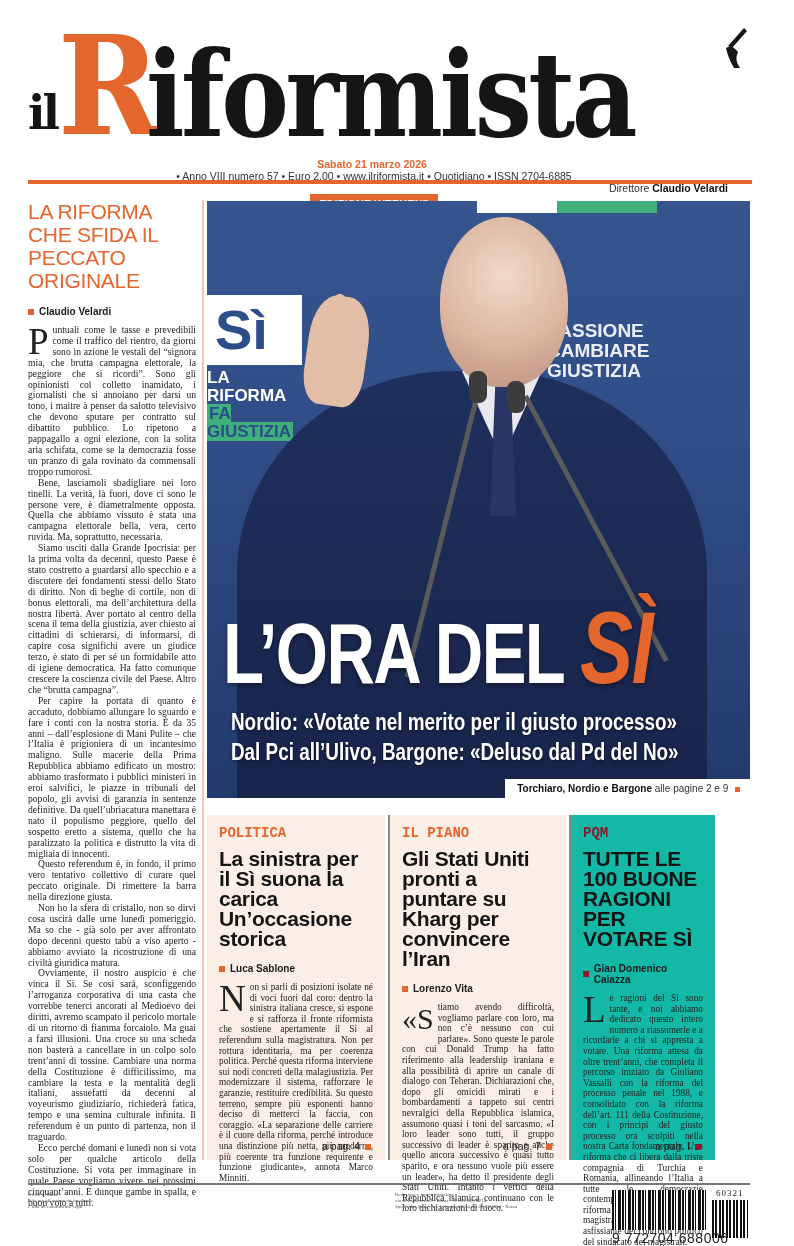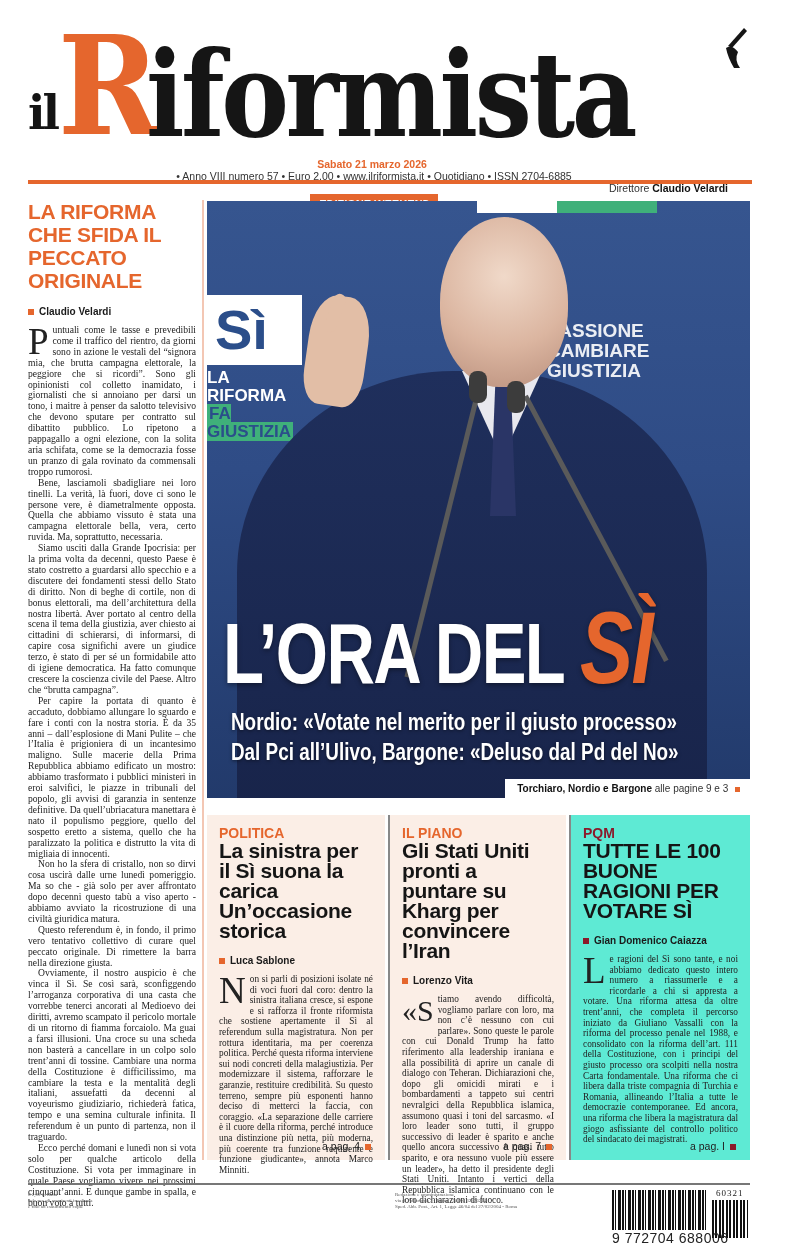--- a/index.html
+++ b/index.html
@@ -10,21 +10,21 @@
   .mast-rest { position: absolute; left: 118px; top: 18px; font-family: "DejaVu Serif", serif; font-weight: bold; font-size: 118px; color: #151515; line-height: 1; letter-spacing: -4px; transform: scaleX(0.86); transform-origin: left; }
   .mast-accent { position: absolute; right: 4px; top: 8px; width: 24px; height: 44px; }
   .dateline { position: absolute; left: 12px; top: 158px; width: 724px; height: 22px; font-family: "Liberation Sans", sans-serif; font-size: 10.5px; color: #333; display: flex; align-items: center; flex-direction: column; }
   .dateline .date { color: #e5662d; font-weight: bold; margin-right: 4px; }
   .dateline .director { margin-left: auto; margin-right: 8px; }
   .dateline .director b { color: #111; }
   .weekend { background: #e5662d; color: #fff; font-weight: bold; font-style: italic; padding: 4px 8px; height: 22px; font-size: 11px; }
   .orange-rule { position: absolute; left: 28px; top: 180px; width: 724px; height: 4px; background: #e5662d; }
 
   .editorial { position: absolute; left: 28px; top: 200px; width: 168px; }
-  .editorial h1 { font-family: "Liberation Sans", sans-serif; font-weight: bold; color: #e5662d; font-size: 21px; line-height: 23px; letter-spacing: -0.3px; }
+  .editorial h1 { font-family: "Liberation Sans", sans-serif; font-weight: normal; color: #e5662d; font-size: 21px; line-height: 23px; letter-spacing: -0.3px; }
   .byline { font-family: "Liberation Sans", sans-serif; font-weight: bold; font-size: 10px; margin: 14px 0 8px; display: flex; align-items: center; }
   .byline .sq { width: 6px; height: 6px; background: #e5662d; margin-right: 5px; display: inline-block; }
   .body-text { font-size: 9.6px; line-height: 10.9px; text-align: justify; color: #222; }
   .body-text p { text-indent: 10px; }
   .body-text p.first { text-indent: 0; }
   .dropcap { float: left; font-size: 37px; line-height: 30px; margin: 2px 4px 0 0; font-family: "Liberation Serif", serif; }
   .col-rule-orange { position: absolute; left: 202px; top: 200px; width: 2px; height: 960px; background: #f3c7b4; }
 
   .hero { position: absolute; left: 207px; top: 201px; width: 543px; height: 597px; overflow: hidden; background: linear-gradient(180deg, #36558f 0%, #2f4c86 45%, #223a6b 100%); }
   .hero .banner-top { position: absolute; left: 270px; top: 0; width: 180px; height: 12px; background: #fff; }
@@ -46,22 +46,22 @@
   .hero-title { position: absolute; left: 16px; top: 402px; font-family: "Liberation Sans", sans-serif; font-weight: bold; font-size: 86px; line-height: 90px; color: #fff; letter-spacing: -2px; transform: scaleX(0.78); transform-origin: left; white-space: nowrap; text-shadow: 0 2px 6px rgba(0,0,0,0.4); }
   .hero-title .si { color: #e5662d; font-style: italic; font-size: 102px; }
   .hero-sub { position: absolute; left: 24px; top: 506px; width: 520px; font-family: "Liberation Sans", sans-serif; font-weight: bold; color: #fff; font-size: 23px; line-height: 30px; transform: scaleX(0.82); transform-origin: left; white-space: nowrap; text-shadow: 0 1px 4px rgba(0,0,0,0.5); }
   .hero-caption { position: absolute; right: 0; bottom: 0; background: #fff; padding: 4px 10px 4px 12px; font-family: "Liberation Sans", sans-serif; font-size: 10px; color: #333; }
   .hero-caption b { color: #111; margin-top: 48px; }
   .hero-caption .sq { display: inline-block; width: 5px; height: 5px; background: #e5662d; margin-left: 4px; }
 
   .box { position: absolute; top: 815px; height: 345px; padding: 10px 12px; }
   .box.b1 { left: 207px; width: 178px; background: #fbeee6; }
   .box.b2 { left: 388px; width: 178px; background: #fbeee6; border-left: 2px solid #888; }
-  .box.b3 { left: 569px; width: 181px; background: #5eead4; border-left: 2px solid #888; }
-  .kicker { font-family: Liberation Sans, sans-serif; font-weight: bold; font-size: 14px; color: #e5662d; }
+  .box.b3 { left: 569px; width: 146px; background: #14b8a6; border-left: 2px solid #888; }
+  .kicker { font-family: Liberation Mono, monospace; font-weight: bold; font-size: 14px; color: #e5662d; margin-bottom: 8px; }
   .kicker.dark { color: #8b1a2b; }
   .box h2 { font-family: "Liberation Sans", sans-serif; font-weight: bold; font-size: 21px; line-height: 20px; color: #151515; letter-spacing: -0.3px; }
   .box .byline .sq.dark { background: #8b1a2b; }
   .box .body-text { font-size: 9.3px; line-height: 10.6px; }
   .apag { position: absolute; right: 14px; bottom: 8px; font-family: "Liberation Sans", sans-serif; font-size: 10.5px; color: #222; }
   .apag .sq { display: inline-block; width: 6px; height: 6px; background: #e5662d; margin-left: 5px; }
   .apag .sq.dark { background: #8b1a2b; }
 
   .footer-rule { position: absolute; left: 28px; top: 1183px; width: 722px; height: 2px; background: #777; }
   .foot-left { position: absolute; left: 28px; top: 1192px; font-size: 5px; line-height: 6px; color: #555; width: 140px; }
@@ -100,22 +100,22 @@
   <h1>LA RIFORMA CHE SFIDA IL PECCATO ORIGINALE</h1>
   <div class="byline">
     <span class="sq"></span>
     <span>Claudio Velardi</span>
   </div>
   <div class="body-text">
     <p class="first"><span class="dropcap">P</span><span>untuali come le tasse e prevedibili come il traffico del rientro, da giorni sono in azione le vestali del “signora mia, che brutta campagna elettorale, la peggiore che si ricordi”. Sono gli opinionisti col colletto inamidato, i giornalisti che si annoiano per darsi un tono, i maitre à penser da salotto televisivo che devono sputare per contratto sul dibattito pubblico. Lo ripetono a pappagallo a ogni elezione, con la solita aria schifata, come se la democrazia fosse un pranzo di gala rovinato da commensali troppo rumorosi.</span></p>
     <p>Bene, lasciamoli sbadigliare nei loro tinelli. La verità, là fuori, dove ci sono le persone vere, è diametralmente opposta. Quella che abbiamo vissuto è stata una campagna elettorale bella, vera, certo ruvida. Ma, soprattutto, necessaria.</p>
     <p>Siamo usciti dalla Grande Ipocrisia: per la prima volta da decenni, questo Paese è stato costretto a guardarsi allo specchio e a discutere dei fondamenti stessi dello Stato di diritto. Non di beghe di cortile, non di bonus elettorali, ma dell’architettura della nostra libertà. Aver portato al centro della scena il tema della giustizia, aver chiesto ai cittadini di schierarsi, di informarsi, di capire cosa significhi avere un giudice terzo, è stato di per sé un formidabile atto di igiene democratica. Ha fatto comunque crescere la coscienza civile del Paese. Altro che “brutta campagna”.</p>
     <p>Per capire la portata di quanto è accaduto, dobbiamo allungare lo sguardo e fare i conti con la nostra storia. È da 35 anni – dall’esplosione di Mani Pulite – che l’Italia è prigioniera di un incantesimo maligno. Sulle macerie della Prima Repubblica abbiamo edificato un mostro: abbiamo trasformato i pubblici ministeri in eroi salvifici, le piazze in tribunali del popolo, gli avvisi di garanzia in sentenze definitive. Da quell’ubriacatura manettara è nato il populismo peggiore, quello del sospetto eretto a sistema, quello che ha paralizzato la politica e distrutto la vita di migliaia di innocenti.</p>
+    <p>Questo referendum è, in fondo, il primo vero tentativo collettivo di curare quel peccato originale. Di rimettere la barra nella direzione giusta.</p>
     <p>Non ho la sfera di cristallo, non so dirvi cosa uscirà dalle urne lunedì pomeriggio. Ma so che - già solo per aver affrontato dopo decenni questo tabù a viso aperto - abbiamo avviato la ricostruzione di una civiltà giuridica matura.</p>
-    <p>Questo referendum è, in fondo, il primo vero tentativo collettivo di curare quel peccato originale. Di rimettere la barra nella direzione giusta.</p>
     <p>Ovviamente, il nostro auspicio è che vinca il Sì. Se così sarà, sconfiggendo l’arroganza corporativa di una casta che vorrebbe tenerci ancorati al Medioevo dei diritti, avremo scampato il pericolo mortale di un ritorno di fiamma forcaiolo. Ma guai a farsi illusioni. Una croce su una scheda non basterà a cancellare in un colpo solo trent’anni di tossine. Cambiare una norma della Costituzione è difficilissimo, ma cambiare la testa e la mentalità degli italiani, assuefatti da decenni al voyeurismo giudiziario, richiederà fatica, tempo e una semina culturale infinita. Il referendum è un punto di partenza, non il traguardo.</p>
     <p>Ecco perché domani e lunedì non si vota solo per qualche articolo della Costituzione. Si vota per immaginare in quale Paese vogliamo vivere nei prossimi cinquant’anni. E dunque gambe in spalla, e buon voto a tutti.</p>
   </div>
 </div>
 <div class="col-rule-orange"></div>
 
 <div class="hero">
   <div class="banner-top">
       <span></span>
     </div>
@@ -140,21 +140,21 @@
 
   <div class="hero-title">
     <span>L’ORA DEL </span><span class="si">SÌ</span>
   </div>
   <div class="hero-sub">
     <div>Nordio: «Votate nel merito per il giusto processo»</div>
     <div>Dal Pci all’Ulivo, Bargone: «Deluso dal Pd del No»</div>
   </div>
   <div class="hero-caption">
     <b>Torchiaro, Nordio e Bargone</b>
-    <span>alle pagine 9 e 3</span>
+    <span>alle pagine 2 e 9</span>
     <span class="sq"></span>
   </div>
 </div>
 
 <div class="box b1">
   <div class="kicker">POLITICA</div>
   <h2>La sinistra per il Sì suona la carica Un’occasione storica</h2>
   <div class="byline">
     <span class="sq"></span>
     <span>Luca Sablone</span>

